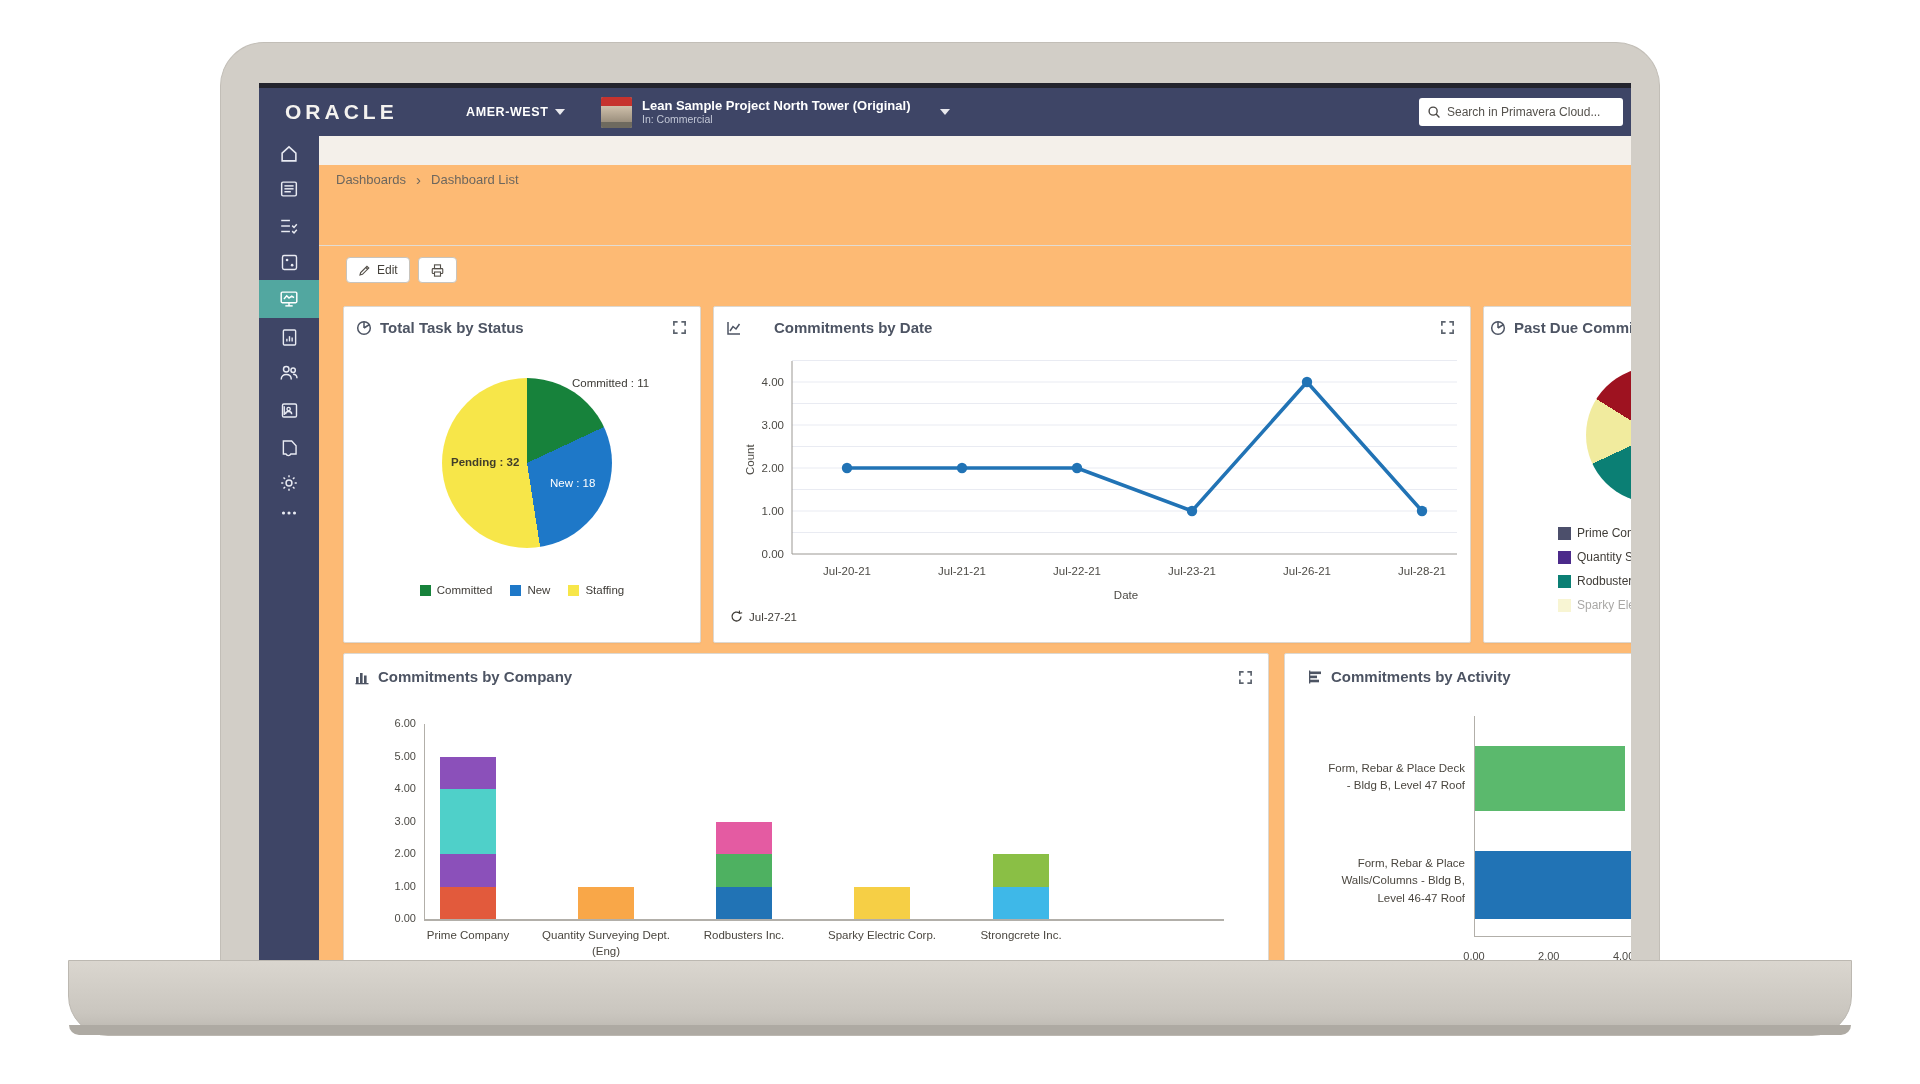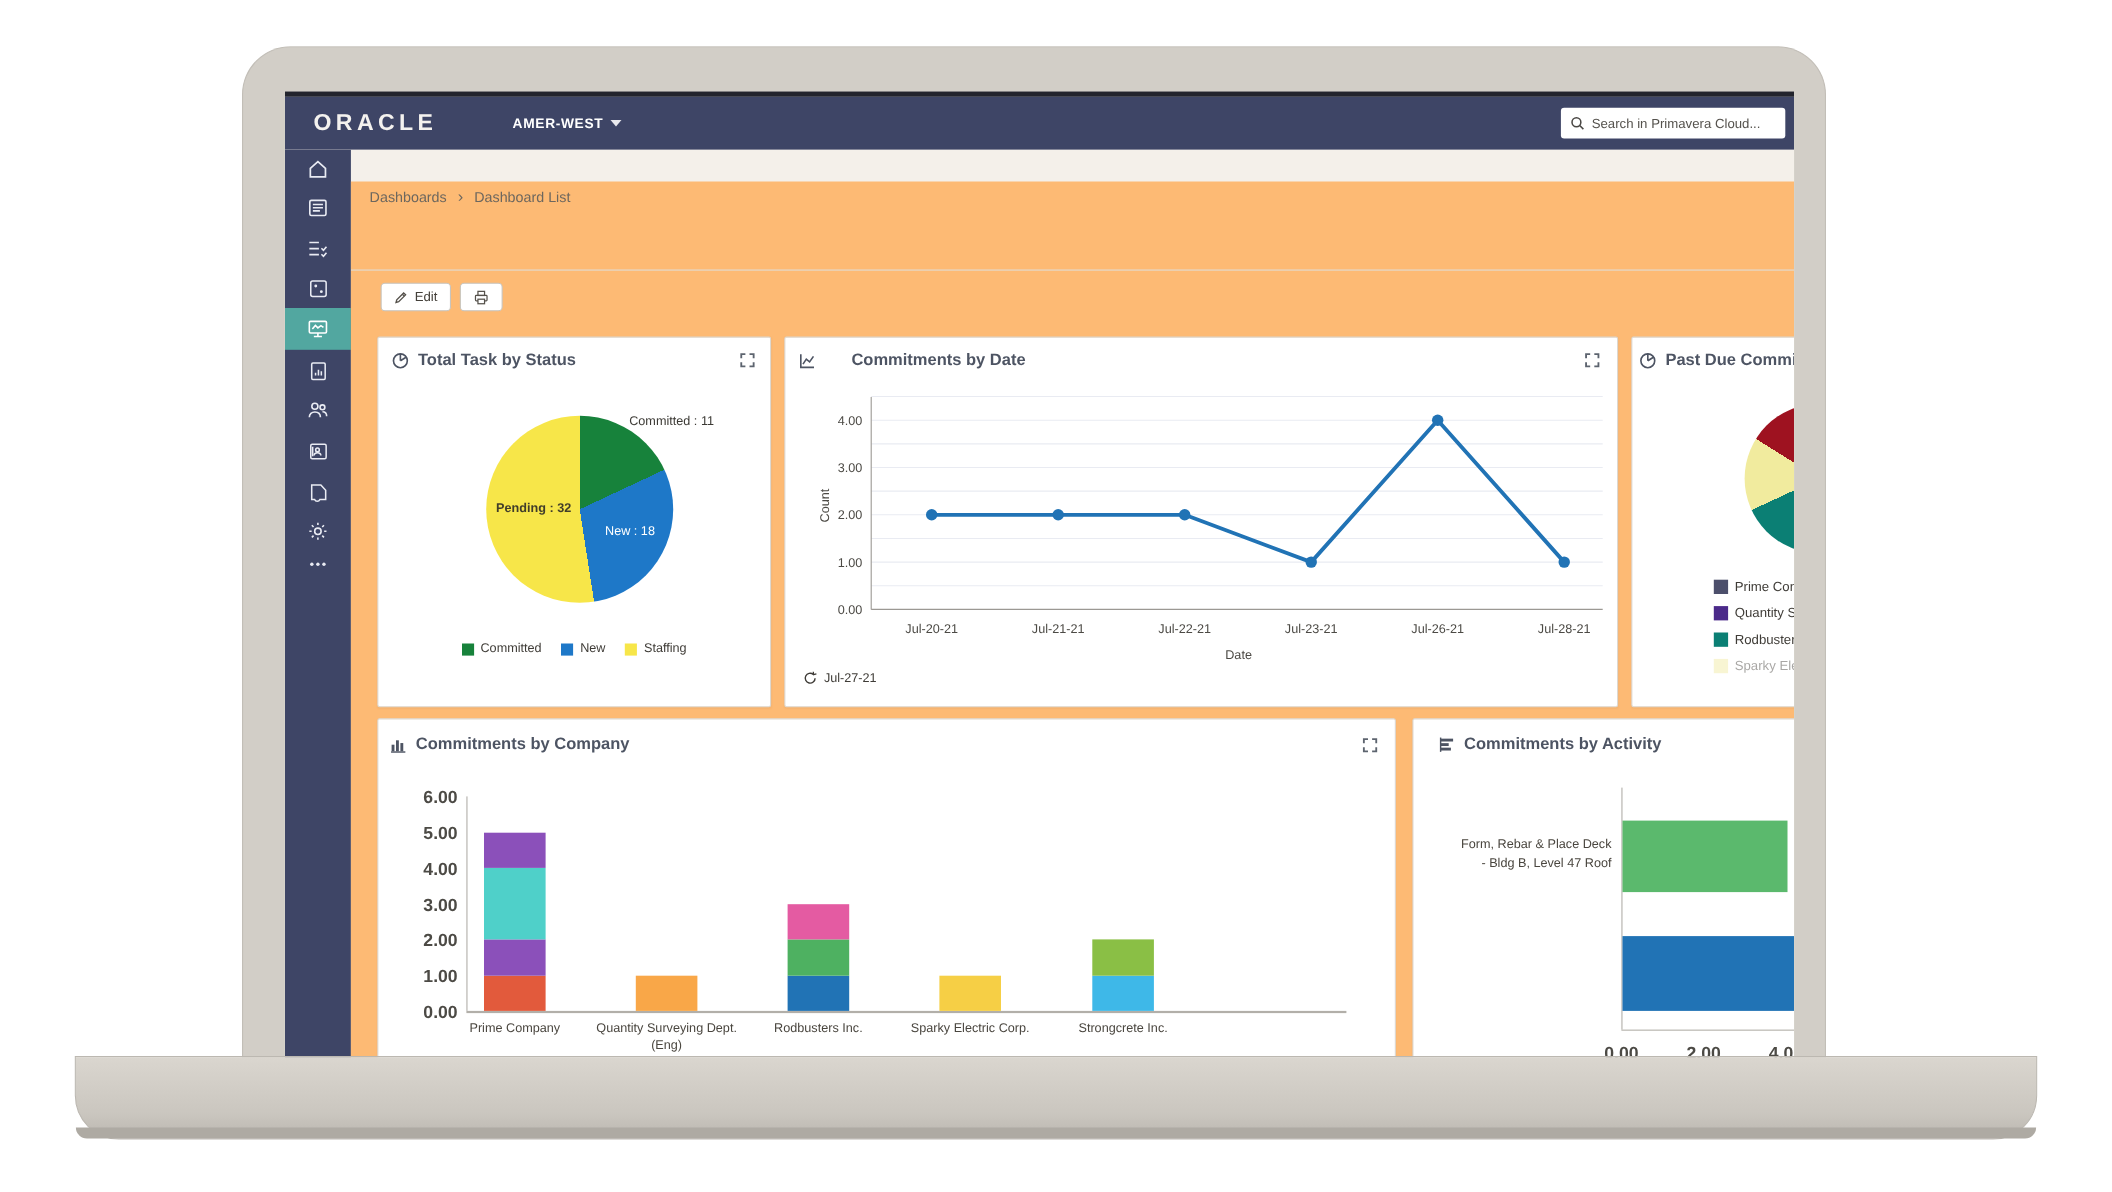--- a/index.html
+++ b/index.html
@@ -74,21 +74,21 @@
   .fs-btn { position:absolute; cursor:pointer; }
 
   
   .pieA { position:absolute; left:98px; top:71px; width:170px; height:170px; border-radius:50%; }
   .pieA-label { position:absolute; font-size:11.5px; color:#3c3a35; white-space:nowrap; }
   .legend-row { position:absolute; left:0; right:0; display:flex; justify-content:center; gap:18px; }
   .legend-item { display:flex; align-items:center; gap:6px; font-size:11.5px; color:#3f3c37; }
   .swatch { width:11px; height:11px; flex:0 0 auto; }
 
   
-  .ctext { position:absolute; font-size:16px; color:#4c4a45;font-weight:bold; }
+  .ctext { position:absolute; font-size:11px; color:#4c4a45; }
   .axisline { position:absolute; background:#b2afa9; }
 
   
   .pieC { position:absolute; left:102px; top:60px; width:136px; height:136px; border-radius:50%; }
   .legend-col { position:absolute; left:74px; top:219px; display:flex; flex-direction:column; gap:10px; }
   .legend-col .legend-item { font-size:12px; white-space:nowrap; }
   .legend-col .swatch { width:13px; height:13px; }
   .legend-item.faded { opacity:.45; }
 
   .cat-label { position:absolute; text-align:center; font-size:11.5px; color:#4a463f;
@@ -106,20 +106,32 @@
 <div class="stage">
 
   <div class="laptop-screen">
     <div class="screen-inner">
       <div class="screen-top-edge"></div>
 
       <div class="navbar">
         <div class="logo">ORACLE</div>
         <div class="workspace">
           <span class="workspace-label">AMER-WEST</span>
+          <span class="caret"></span>
+        </div>
+        <div class="project">
+          <div class="thumb">
+            <div class="band"></div>
+              <div class="mid"></div>
+              <div class="foot"></div>
+          </div>
+          <div class="proj-text">
+            <span class="proj-title">Lean Sample Project North Tower (Original)</span>
+            <span class="proj-sub">In: Commercial</span>
+          </div>
           <span class="caret"></span>
         </div>
         <div class="searchbox">
           <svg width="14" height="14" viewBox="0 0 16 16">
             <circle cx="7" cy="7" r="4.6" fill="none" stroke="#4b4845" stroke-width="1.6"></circle>
             <line x1="10.4" y1="10.4" x2="14.2" y2="14.2" stroke="#4b4845" stroke-width="1.6"></line>
           </svg>
           <input readonly="" placeholder="Search in Primavera Cloud..." style="">
         </div>
       </div>
@@ -401,20 +413,23 @@
                 </svg>
               <span>Commitments by Activity</span>
             </div>
             <div id="chart-activity" style="position:absolute; left:0; top:0; width:380px; height:360px;">
                 <div class="axisline" style="left:189px; top:62px; width:1px; height:220px;"></div>
                 <div class="axisline" style="left:189px; top:282px; width:170px; height:1px;"></div>
                 <div class="bar-seg" style="left:190px; top:92px; width:150px; height:65px; background:#5bb96d;"></div>
                 <div class="hbar-label" style="left:8px; top:106px; width:172px;">Form, Rebar &amp; Place Deck
 - Bldg B, Level 47 Roof</div>
                 <div class="bar-seg" style="left:190px; top:197px; width:180px; height:68px; background:#2173b5;"></div>
+                <div class="hbar-label" style="left:8px; top:201px; width:172px;">Form, Rebar &amp; Place
+Walls/Columns - Bldg B,
+Level 46-47 Roof</div>
                 <div class="ctext" style="left:169px; top:296px; width:40px; text-align:center;">0.00</div>
                 <div class="ctext" style="left:243.8px; top:296px; width:40px; text-align:center;">2.00</div>
                 <div class="ctext" style="left:318.6px; top:296px; width:40px; text-align:center;">4.00</div>
               </div>
           </div>
 
         </div>
       </div>
     </div>
   </div>

